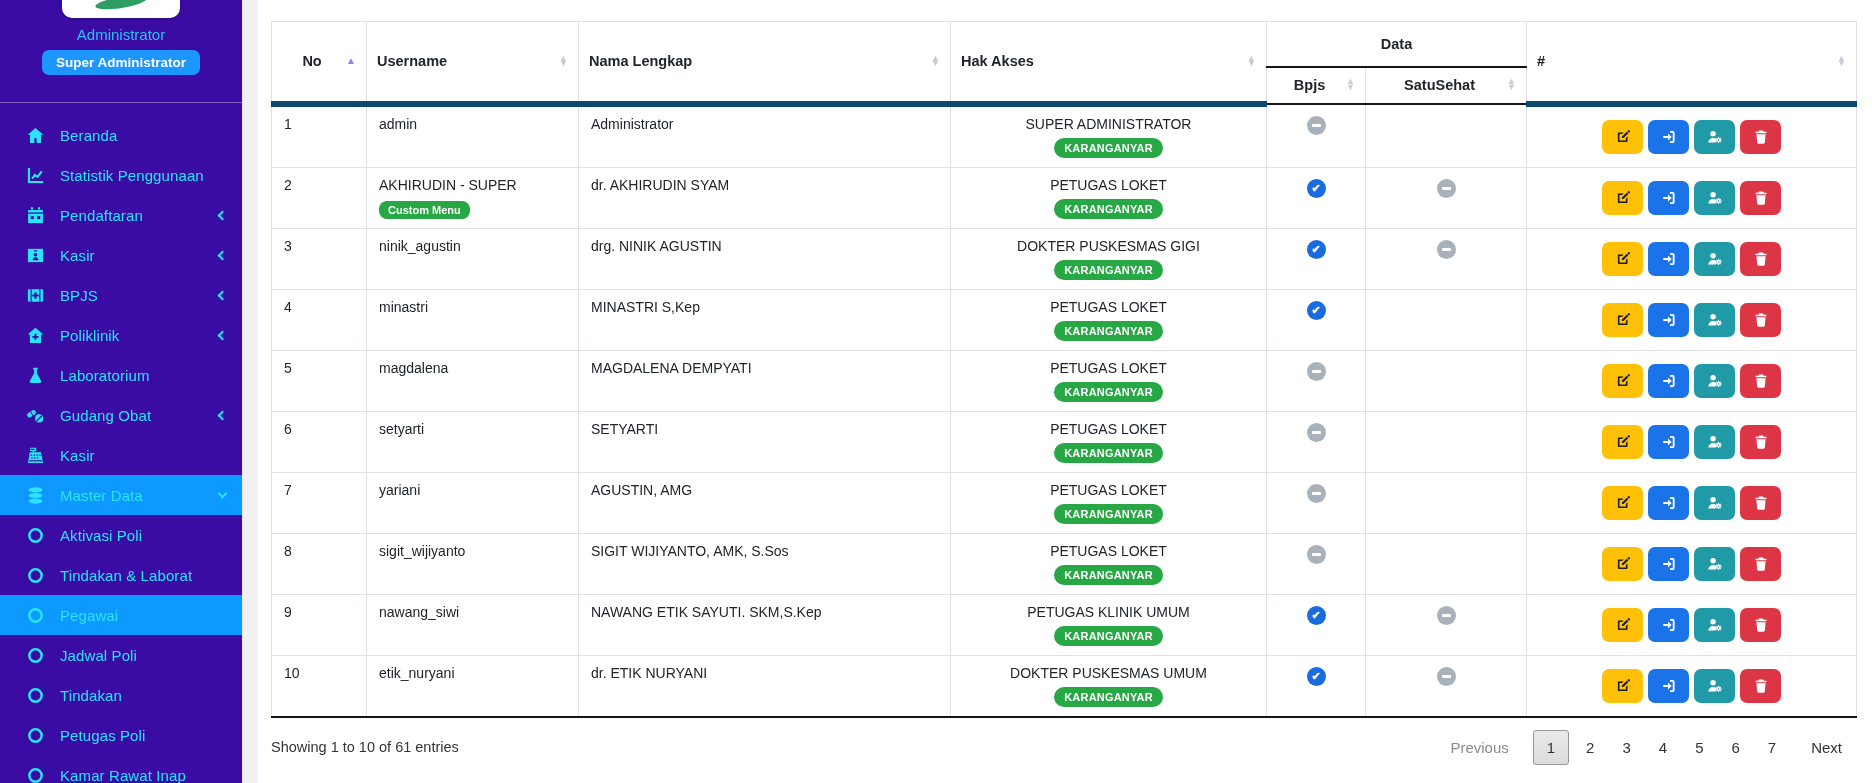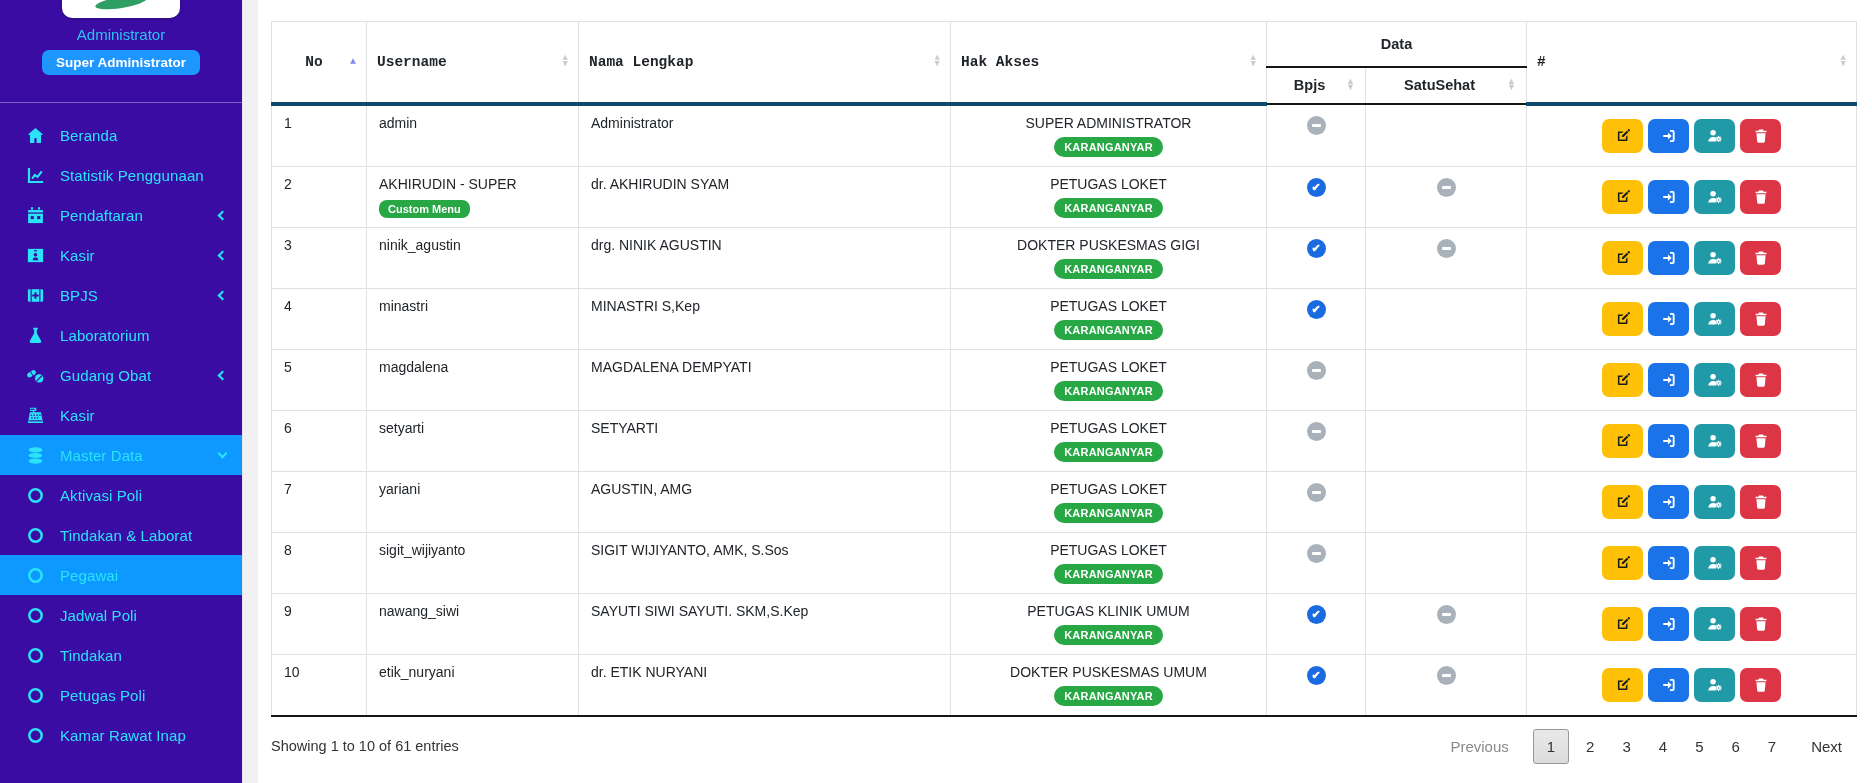--- a/index.html
+++ b/index.html
@@ -34,21 +34,21 @@
   .length-ctl select { width:58px; height:30px; font-size:14.5px; padding:2px 4px; border:1px solid #8f9aa5; border-radius:4px; background:#fff; color:#212529; }
   .search-ctl { display:flex; align-items:center; gap:9px; font-size:15px; font-weight:600; color:#212529; }
   .search-ctl input { width:216px; height:32px; border:1px solid #c2c9d0; border-radius:5px; padding:0 8px; font-size:14px; }
 
   
   table { border-collapse:collapse; margin-top:11px; table-layout:fixed; width:1585px; }
   th, td { border:1px solid #dee2e6; color:#212529; }
   thead th { font-size:14.5px; font-weight:bold; padding:6px 10px; background:#fff; position:relative; }
   thead tr.h1 th { height:45px; }
   thead tr.h2 th { height:37px; }
-  thead th.rspan { border-bottom:4px solid #0c4a6e;font-family:Liberation Mono, monospace; }
+  thead th.rspan { border-bottom:6px solid #0c4a6e; }
   thead th.group { border-bottom:2px solid #151515; text-align:center; }
   thead tr.h2 th { border-bottom:2px solid #151515; text-align:center; }
   .th-flex { display:flex; align-items:center; width:100%; }
   .th-flex .lbl { flex:1; text-align:left; }
   .th-flex.center .lbl { text-align:center; }
   .sort { display:flex; flex-direction:column; line-height:.62; font-size:9px; color:#c8ccd2; margin-left:4px; }
   .sort-asc { color:#8588e8; font-size:10px; line-height:1; margin-left:4px; }
   tbody td { height:60px; vertical-align:top; padding:9px 12px; font-size:14px; }
   tbody tr:last-child td { border-bottom:2px solid #151515; }
   td.c-center { text-align:center; }
@@ -132,20 +132,30 @@
         <div class="nav-item">
           <span class="ni-icon">
             <svg viewBox="0 0 20 20">
               <rect x="2" y="3.4" width="16" height="13.2" rx="1.4" fill="currentColor"></rect>
               <rect x="4.8" y="3.4" width="1.2" height="13.2" fill="#3a0ca3"></rect>
               <rect x="14" y="3.4" width="1.2" height="13.2" fill="#3a0ca3"></rect>
               <path fill="#3a0ca3" d="M9 6.6h2V9h2.4v2H11v2.4H9V11H6.6V9H9z"></path>
             </svg>
           </span>
           <span class="ni-label">BPJS</span>
+          <span class="chev left"></span>
+        </div>
+        <div class="nav-item">
+          <span class="ni-icon">
+            <svg viewBox="0 0 20 20">
+              <path fill="currentColor" d="M10 1.8 1.8 9h2.3v9h11.8V9h2.3z"></path>
+              <path fill="#3a0ca3" d="M9 8.2h2v2.2h2.2v2H11v2.2H9v-2.2H6.8v-2H9z"></path>
+            </svg>
+          </span>
+          <span class="ni-label">Poliklinik</span>
           <span class="chev left"></span>
         </div>
         <div class="nav-item">
           <span class="ni-icon">
             <svg viewBox="0 0 20 20">
               <path fill="currentColor" d="M7.6 1.8h4.8v1.5l-1 .7v3.5l4.5 8.1c.6 1-.2 2.2-1.3 2.2H5.4c-1.1 0-1.9-1.2-1.3-2.2l4.5-8.1V4l-1-.7z"></path>
             </svg>
           </span>
           <span class="ni-label">Laboratorium</span>
         </div>
@@ -741,21 +751,21 @@
                     <path fill="currentColor" d="M4.3 6.6h11.4l-.9 10.4a1.6 1.6 0 0 1-1.6 1.4H6.8a1.6 1.6 0 0 1-1.6-1.4z"></path>
                   </svg>
                 </span>
               </button></td>
           </tr>
           <tr>
             <td>9</td>
             <td>
               <div>nawang_siwi</div>
             </td>
-            <td>SAYUTI SIWI SAYUTI. SKM,S.Kep</td>
+            <td>NAWANG ETIK SAYUTI. SKM,S.Kep</td>
             <td class="c-center"><div class="akses-title">PETUGAS KLINIK UMUM</div><span class="badge-green">KARANGANYAR</span></td>
             <td class="c-center"><span class="sync-ic sync-check">✔</span></td>
             <td class="c-center"><span class="sync-ic sync-minus"></span></td>
             <td class="c-actions"><button class="act-btn" style="background: rgb(255, 193, 7); color: rgb(29, 29, 29);">
                 <span style="display: inline-flex;">
                   <svg viewBox="0 0 20 20">
                     <path fill="currentColor" d="M3.6 4.4h7.2l-2.1 2H5.6v8h8v-3.1l2-2.1v6.2a1 1 0 0 1-1 1H4.6a1 1 0 0 1-1-1z"></path>
                     <path fill="currentColor" d="M8.7 11.4V9.5l6.1-6.1 1.9 1.9-6.1 6.1zM15.5 2.7l1.1-1.1a.8.8 0 0 1 1.2 0l.7.7a.8.8 0 0 1 0 1.2l-1.1 1.1z"></path>
                   </svg>
                 </span>

